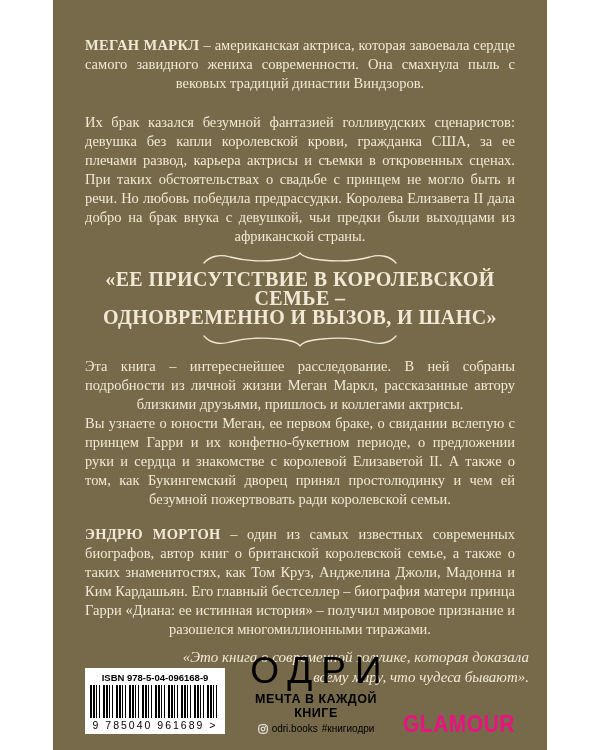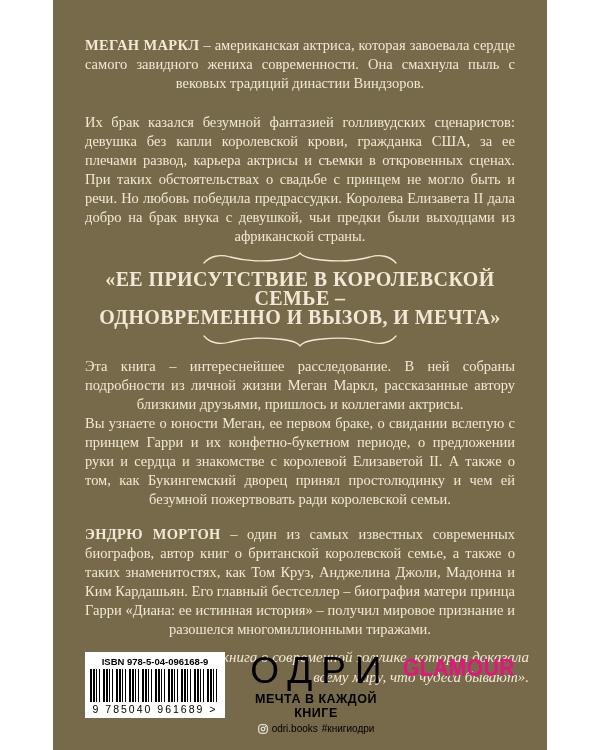--- a/index.html
+++ b/index.html
@@ -28,21 +28,21 @@
   }
   .p-book{margin-top:8px;}
   .p-bio{margin-top:16px;}
   .closing{
     margin:8px -14px 0 0;font-style:italic;
     font-size:15px;line-height:20px;
     text-align-last:right;
   }
   .footer{
     position:absolute;top:652px;left:32px;right:32px;
-    display:flex;align-items:flex-start;
+    display:flex;align-items:flex-end;
   }
   .isbn-box{
     background:#ffffff;color:#000;width:140px;box-sizing:border-box;
     padding:4px 5px 3px;text-align:center;
     font-family:"Liberation Sans", sans-serif;
   }
   .isbn-label{font-size:9.5px;font-weight:bold;white-space:nowrap;}
   .barcode{
     height:33px;margin-top:2px;
     background:repeating-linear-gradient(90deg,
@@ -76,21 +76,21 @@
   <p class="para"><span class="lead">МЕГАН МАРКЛ</span><span> – американская актриса, которая завоевала сердце самого завидного жениха современности. Она смахнула пыль с вековых традиций династии Виндзоров.</span></p>
 
   <p class="para p-marriage">Их брак казался безумной фантазией голливудских сценаристов: девушка без капли королевской крови, гражданка США, за ее плечами развод, карьера актрисы и съемки в откровенных сценах. При таких обстоятельствах о свадьбе с принцем не могло быть и речи. Но любовь победила предрассудки. Королева Елизавета II дала добро на брак внука с девушкой, чьи предки были выходцами из африканской страны.</p>
 
   <svg class="flourish" width="200" height="18" viewBox="0 0 200 18">
     <path d="M4 13 C10 6, 20 4, 30 7 C45 11, 60 12, 78 10 C90 9, 98 6, 100 3 C102 6, 110 9, 122 10 C140 12, 155 11, 170 7 C180 4, 190 6, 196 13" fill="none" stroke="#f1e9d5" stroke-width="1.3" stroke-linecap="round"></path>
   </svg>
 
   <div class="pullquote">
     <div>«ЕЕ ПРИСУТСТВИЕ В КОРОЛЕВСКОЙ СЕМЬЕ –</div>
-    <div>ОДНОВРЕМЕННО И ВЫЗОВ, И МЕЧТА»</div>
+    <div>ОДНОВРЕМЕННО И ВЫЗОВ, И ШАНС»</div>
   </div>
 
   <svg class="flourish flip" width="200" height="18" viewBox="0 0 200 18">
     <path d="M4 13 C10 6, 20 4, 30 7 C45 11, 60 12, 78 10 C90 9, 98 6, 100 3 C102 6, 110 9, 122 10 C140 12, 155 11, 170 7 C180 4, 190 6, 196 13" fill="none" stroke="#f1e9d5" stroke-width="1.3" stroke-linecap="round"></path>
   </svg>
 
   <p class="para p-book">Эта книга – интереснейшее расследование. В ней собраны подробности из личной жизни Меган Маркл, рассказанные автору близкими друзьями, пришлось и коллегами актрисы.</p>
 
   <p class="para">Вы узнаете о юности Меган, ее первом браке, о свидании вслепую с принцем Гарри и их конфетно-букетном периоде, о предложении руки и сердца и знакомстве с королевой Елизаветой II. А также о том, как Букингемский дворец принял простолюдинку и чем ей безумной пожертвовать ради королевской семьи.</p>
 

